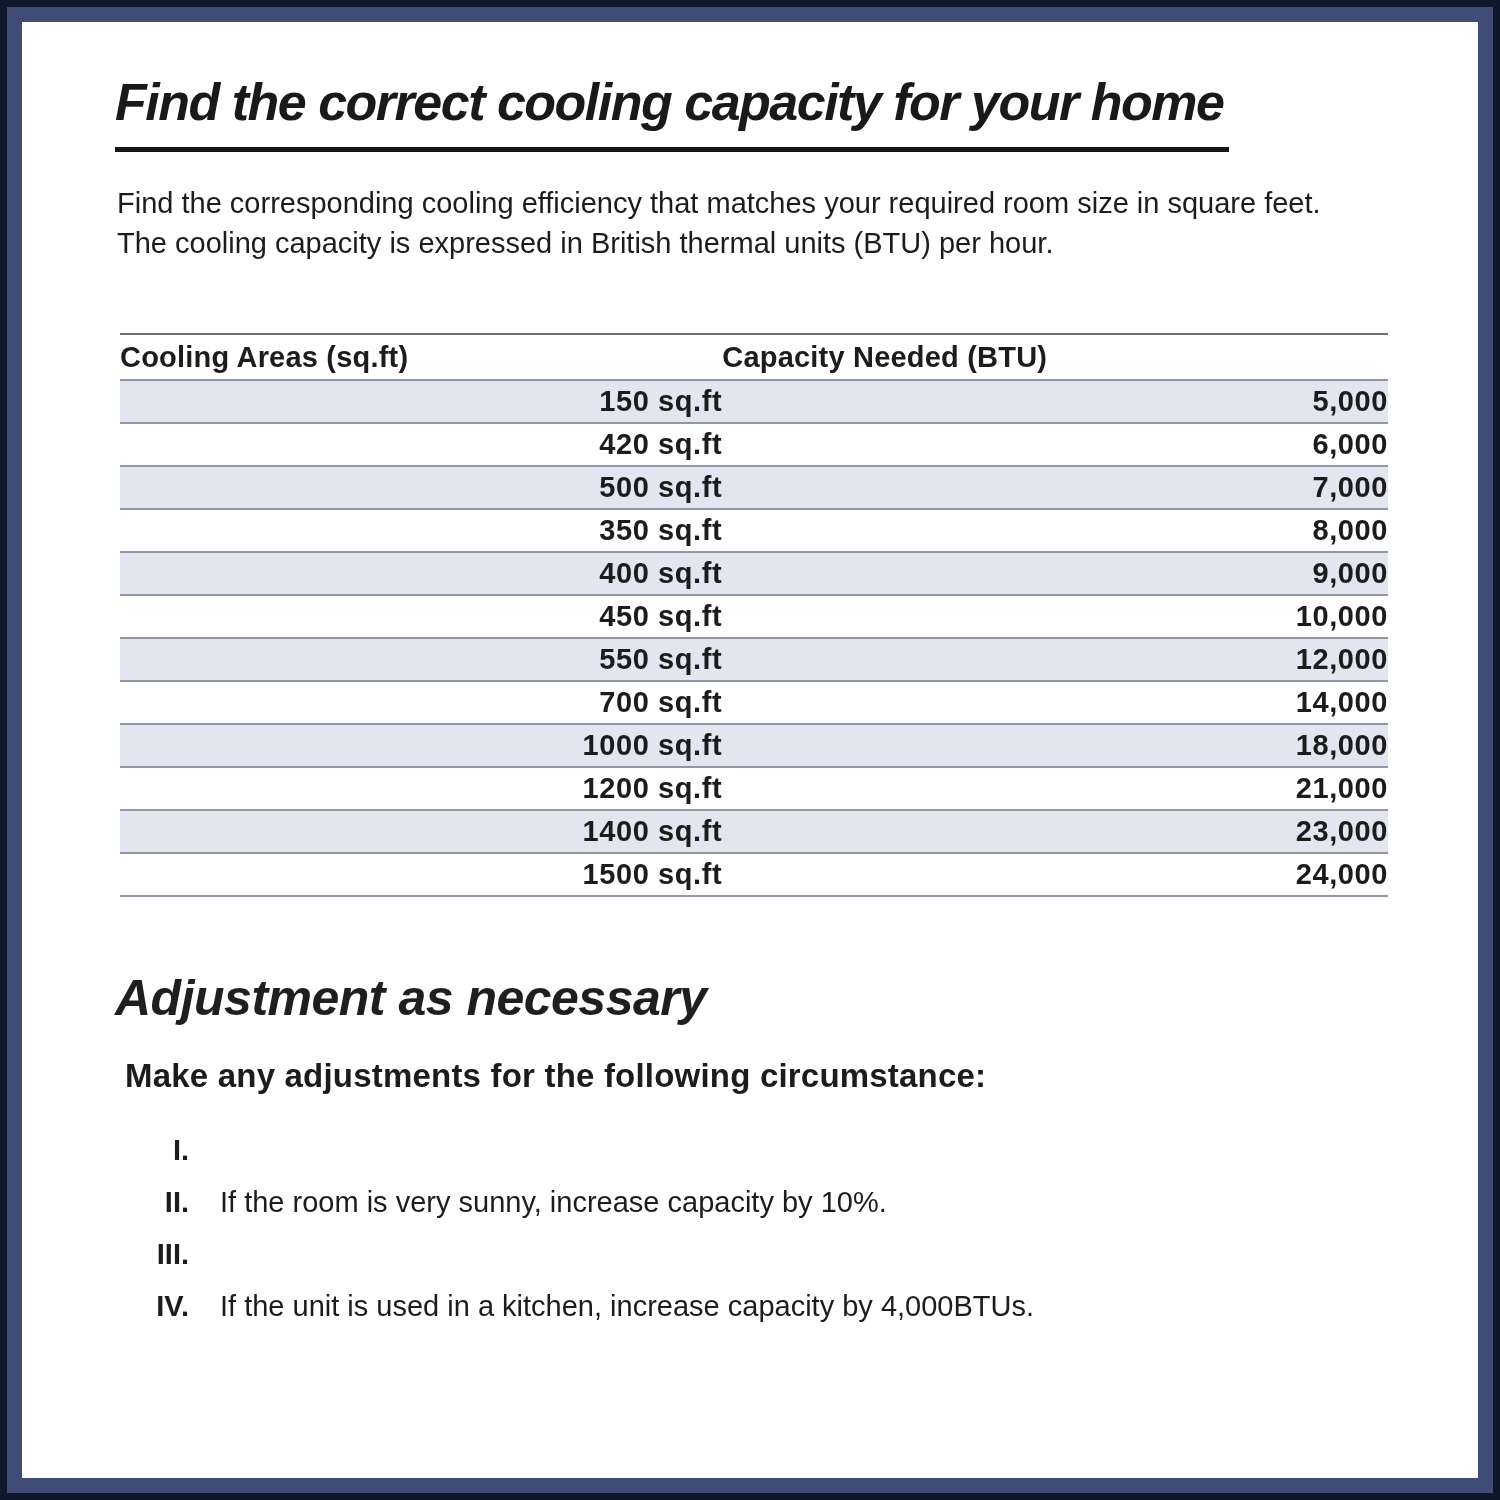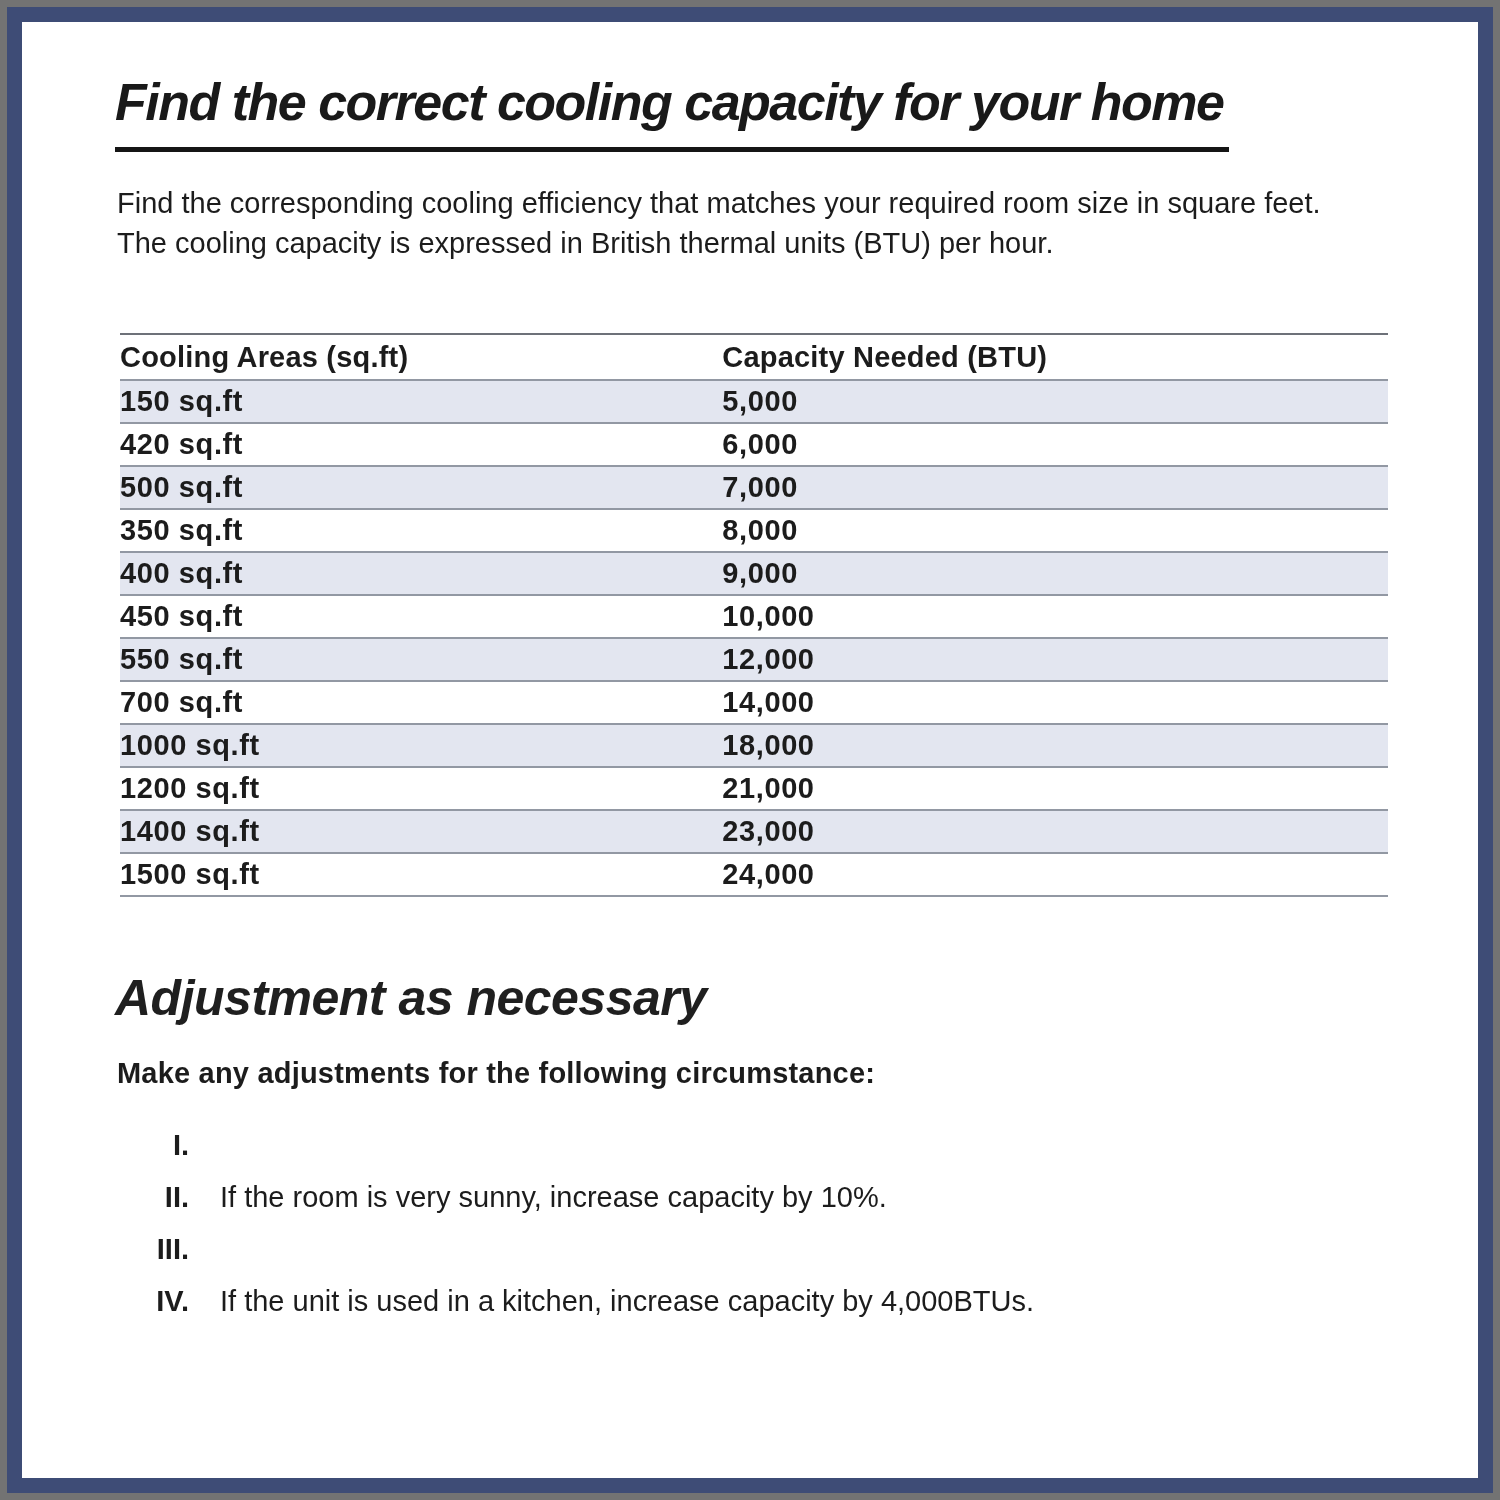--- a/index.html
+++ b/index.html
@@ -6,21 +6,21 @@
     --border-navy:#3e4c76;
     --row-shade:#e3e6f0;
     --separator:#9298a3;
     --table-top-line:#6d7179;
     --text:#1c1c1c;
     --underline:#151515;
   }
   *{box-sizing:border-box;margin:0;padding:0;}
   html,body{width:1500px;height:1500px;background:#fff;overflow:hidden;}
   body{font-family:"Liberation Sans","DejaVu Sans",sans-serif;color:var(--text);}
-  .canvas{position:relative;width:1500px;height:1500px;background:#737373;}
+  .canvas{position:relative;width:1500px;height:1500px;background:#0f172a;}
   .frame{position:absolute;top:7px;left:7px;right:7px;bottom:7px;border:15px solid var(--border-navy);background:#fff;}
   .content{padding:50px 70px 40px 93px;}
 
   h1.title{
     display:inline-block;
     font-size:52px;font-weight:700;font-style:italic;
     letter-spacing:-1.5px;white-space:nowrap;
     color:#191919;
     padding-bottom:15px;padding-right:6px;
     border-bottom:5px solid var(--underline);
@@ -30,25 +30,25 @@
   table.cool{
     width:1268px;margin:70px 0 0 5px;
     border-collapse:collapse;table-layout:fixed;
     font-size:29px;color:var(--text);
     border-top:2px solid var(--table-top-line);
   }
   table.cool col.c1{width:47.5%;}
   table.cool col.c2{width:52.5%;}
   table.cool tr{border-bottom:2px solid var(--separator);}
   table.cool th{height:46px;font-weight:600;text-align:left;vertical-align:middle;letter-spacing:0.2px;}
-  table.cool td{height:43px;font-weight:600;text-align:left;vertical-align:middle;letter-spacing:0.6px;}
+  table.cool td{height:43px;font-weight:600;text-align:right;vertical-align:middle;letter-spacing:0.6px;}
   table.cool tbody tr:nth-child(odd){background:var(--row-shade);}
 
   h2.adjust{margin:72px 0 0 0;font-size:50px;font-weight:700;letter-spacing:-0.5px;color:#1f1f1f;font-style:italic;}
-  .subhead{margin:30px 0 0 2px;font-size:29px;font-weight:700;letter-spacing:0.2px;}
+  .subhead{margin:30px 0 0 10px;font-size:33px;font-weight:700;letter-spacing:0.2px;}
 
   .roman-list{margin-top:36px;}
   .roman-item{display:flex;margin-bottom:13px;font-size:29px;line-height:39px;}
   .roman-item .num{flex:none;width:105px;text-align:right;padding-right:31px;font-weight:700;}
   .roman-item .txt{width:1160px;}
 </style>
 </head>
 <body>
 
 <div class="canvas">

